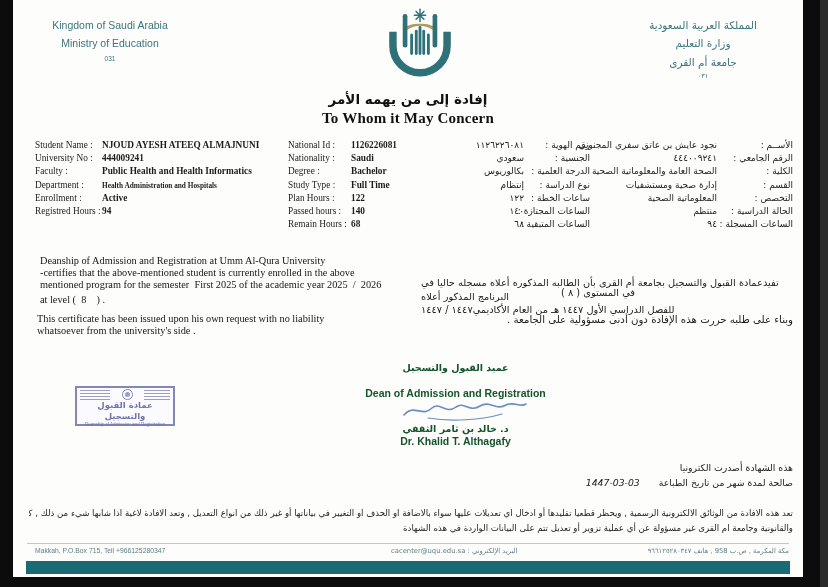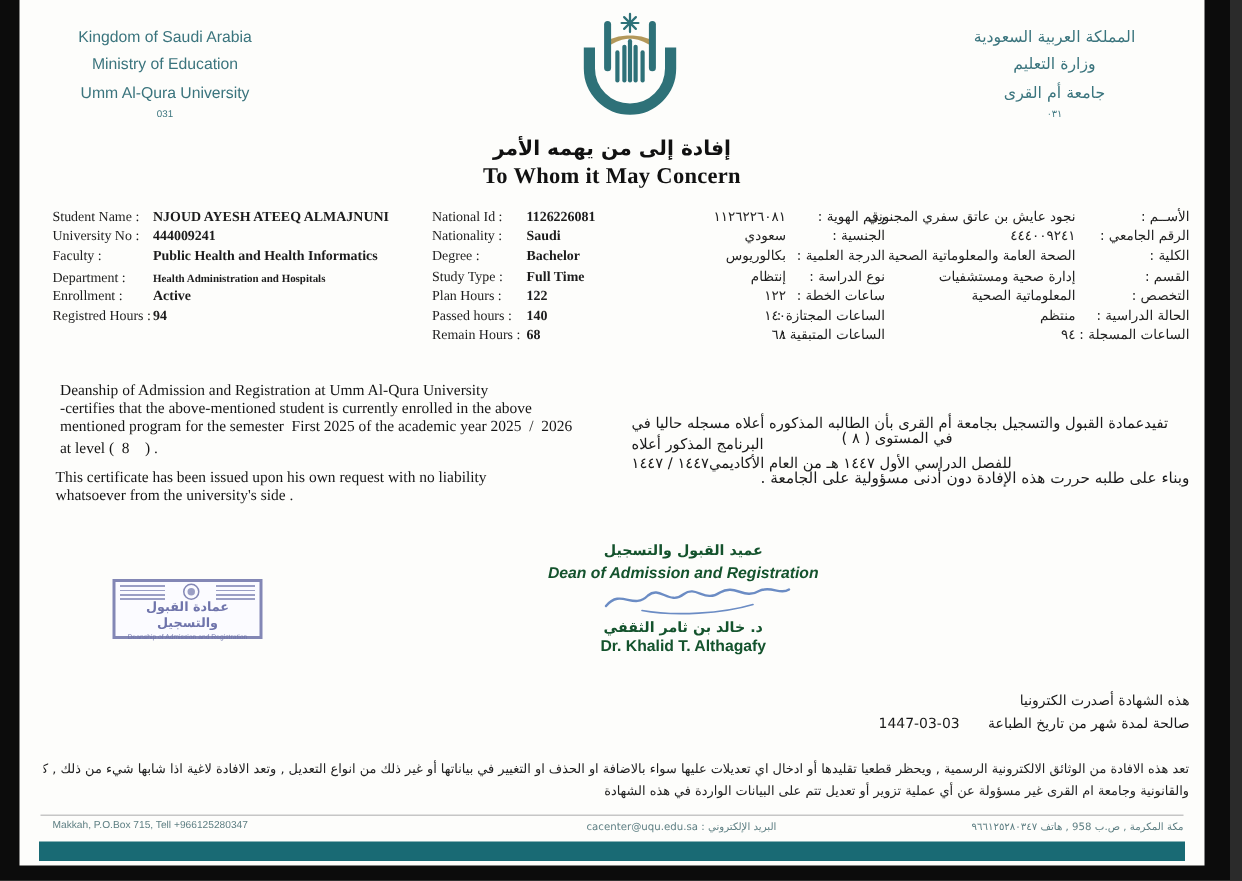--- a/index.html
+++ b/index.html
@@ -43,61 +43,60 @@
   .en-body{position:absolute;left:27px;top:255px;width:410px;font-size:10.3px;line-height:12.2px;color:#151515;}
   .en-p2{position:absolute;left:24px;top:313px;width:410px;font-size:10.3px;line-height:12.2px;color:#151515;}
   .ar-body{position:absolute;right:10px;top:255px;width:372px;font-size:9.8px;line-height:13.5px;
            color:#1a1a1a;text-align:left;margin-top:21px;}
   .ar-level{position:absolute;right:168px;top:287px;font-size:9.8px;color:#1a1a1a;}
   .ar-p2{position:absolute;right:10px;top:314px;font-size:10.2px;color:#1a1a1a;}
 
   
   .sig-block{position:absolute;left:325px;top:362px;width:235px;text-align:center;color:#14532d;}
   .sig-ar{font-family:"DejaVu Sans",sans-serif;font-weight:bold;font-size:9.5px;}
-  .sig-en{font-family:"Liberation Sans","DejaVu Sans",sans-serif;font-weight:bold;font-size:10.5px;margin-top:3px;font-style:italic;}
+  .sig-en{font-family:"Liberation Sans","DejaVu Sans",sans-serif;font-weight:bold;font-size:10.5px;margin-top:14px;}
   .sig-svg{margin-top:1px;margin-left:18px;}
   .sig-name-ar{font-family:"DejaVu Sans",sans-serif;font-weight:bold;font-size:9.5px;margin-top:-3px;}
   .sig-name-en{font-family:"Liberation Sans","DejaVu Sans",sans-serif;font-weight:bold;font-size:10.5px;margin-top:1px;}
 
   
   .stamp{position:absolute;left:62px;top:386px;width:100px;height:40px;border:2px solid #8387b5;
          background:#fbfbff;color:#6f74ab;display:flex;flex-direction:column;padding:1px 3px;box-sizing:border-box;}
   .stamp-top{display:flex;justify-content:space-between;align-items:center;height:13px;}
   .stamp-lines{width:30px;height:10px;background:repeating-linear-gradient(#9a9ec4 0 1px,transparent 1px 3px);}
   .stamp-lines.r{width:26px;}
   .stamp-emblem{width:9px;height:9px;border:1px solid #8387b5;border-radius:50%;flex:none;position:relative;}
   .stamp-emblem::after{content:"";position:absolute;left:2px;top:2px;right:2px;bottom:2px;border-radius:50%;background:#9a9ec4;}
   .stamp-main{font-family:"DejaVu Sans",sans-serif;font-weight:bold;font-size:8.5px;text-align:center;line-height:11px;}
   .stamp-sub{font-family:"Liberation Sans",sans-serif;font-size:4.5px;text-align:center;line-height:6px;white-space:nowrap;}
 
   
   .issuance{position:absolute;right:10px;top:460px;direction:rtl;text-align:right;
             font-family:"DejaVu Sans",sans-serif;font-size:9.3px;line-height:15px;color:#1a1a1a;}
-  .issue-date{margin-right:16px;direction:ltr;unicode-bidi:embed;}
+  .issue-date{margin-right:16px;direction:ltr;unicode-bidi:embed;font-style:italic;}
   .disclaimer{position:absolute;left:16px;right:10px;top:506px;direction:rtl;text-align:right;
               font-family:"DejaVu Sans",sans-serif;font-size:8.6px;line-height:14.5px;color:#222;white-space:nowrap;overflow:hidden;}
   .footer-rule{position:absolute;left:14px;right:14px;top:543px;border-top:1px solid #c6c6c6;}
   .footer{position:absolute;top:547px;font-size:6.8px;color:#5e7f83;font-family:"Liberation Sans","DejaVu Sans",sans-serif;}
   .f-left{left:22px;}
   .f-mid{left:330px;direction:rtl;font-family:"DejaVu Sans",sans-serif;}
   .f-right{right:14px;direction:rtl;font-family:"DejaVu Sans",sans-serif;}
   .teal-bar{position:absolute;left:13px;right:13px;top:561px;height:13px;background:#196a74;}
 </style>
 </head>
 <body>
 
 <div class="screen">
   <div class="edge-strip"></div>
 
   <div class="page">
 
     <div class="hdr hdr-left">
       <div>Kingdom of Saudi Arabia</div>
       <div>Ministry of Education</div>
-      <div>Umm Al-Qura University</div>
       <div class="hdr-code">031</div>
     </div>
 
     <div class="hdr hdr-right">
       <div>المملكة العربية السعودية</div>
       <div>وزارة التعليم</div>
       <div>جامعة أم القرى</div>
       <div class="hdr-code">٠٣١</div>
     </div>
 

